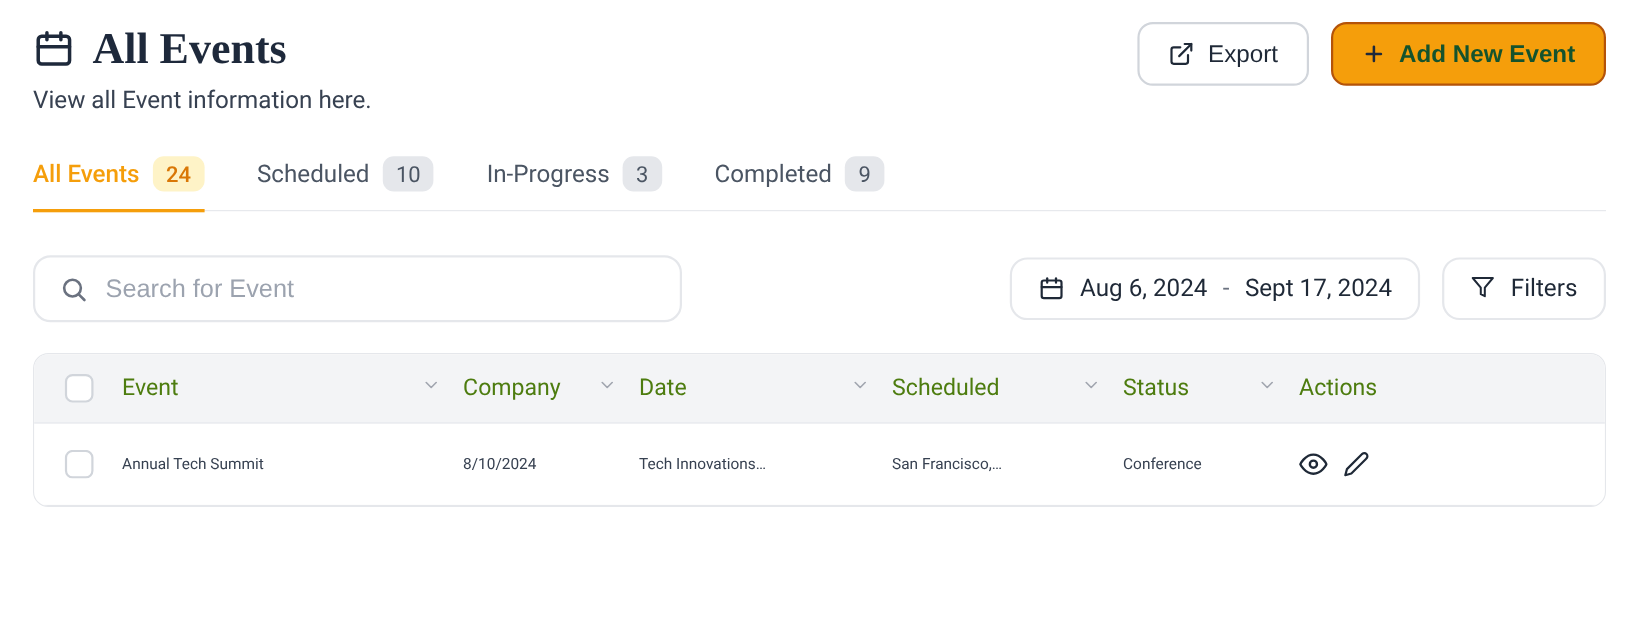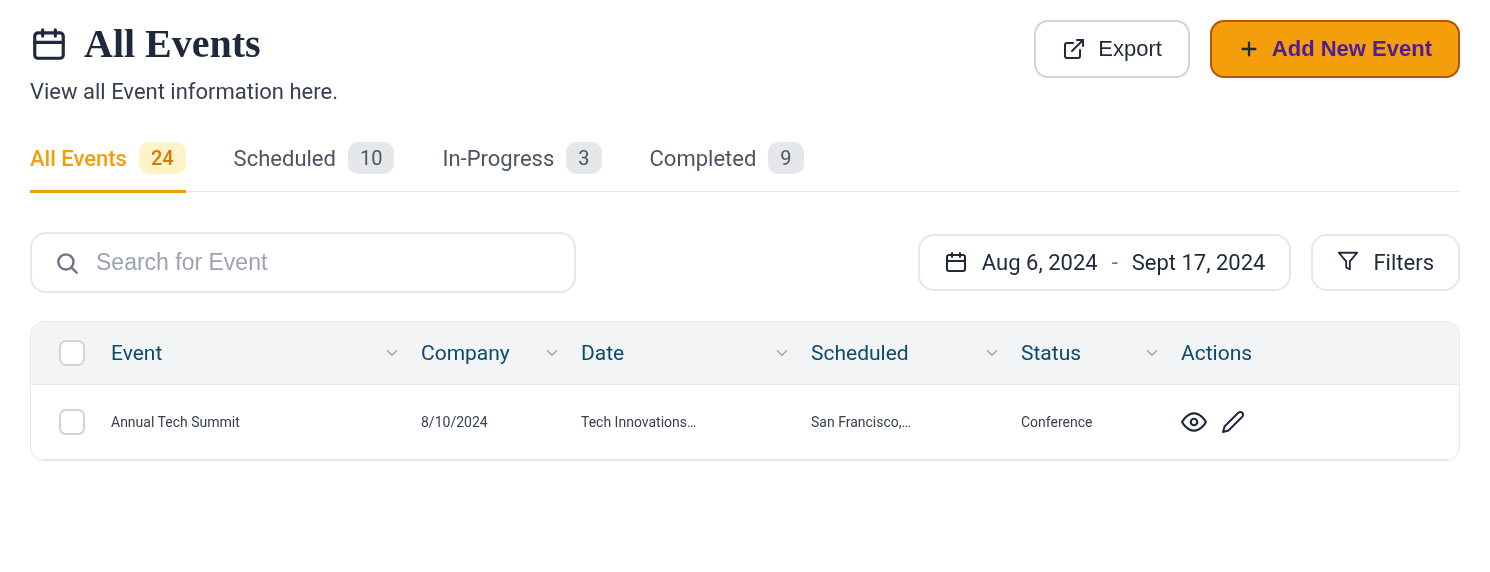--- a/index.html
+++ b/index.html
@@ -51,21 +51,21 @@
     border-radius: 14px;
     padding: 14px 26px;
     cursor: pointer;
     border: 2px solid #d1d5db;
     background: #fff;
     color: #1f2937;
   }
   .btn-primary {
     background: #f59e0b;
     border-color: #b45309;
-    color: #4c1d95;
+    color: #14532d;
     font-weight: 600;
   }
   
   .tabs {
     display: flex;
     gap: 48px;
     margin-top: 30px;
     border-bottom: 1px solid #e5e7eb;
   }
   .tab {
@@ -103,21 +103,21 @@
     margin-top: 40px;
     gap: 20px;
   }
   .search-wrap {
     display: flex;
     align-items: center;
     gap: 14px;
     border: 2px solid #e5e7eb;
     border-radius: 16px;
     padding: 14px 22px;
-    width: 546px;
+    width: 590px;
   }
   .search-input {
     border: none;
     outline: none;
     font-size: 23px;
     color: #374151;
     flex: 1;
     background: transparent;
   }
   .search-input::placeholder { color: #9ca3af; }
@@ -149,24 +149,23 @@
     grid-template-columns: 70px 310px 160px 230px 210px 160px 170px 140px;
     align-items: center;
   }
   .thead {
     background: #f3f4f6;
     padding: 18px 0;
     border-bottom: 1px solid #e5e7eb;
   }
   .th {
     display: flex;
-    align-items: center;
     gap: 22px;
     font-size: 21px;
-    color: #0c4a6e;
+    color: #4d7c0f;
     padding: 0 10px;
     justify-content: space-between;
   }
   .th-label { white-space: nowrap; }
   .th .chev { opacity: .6; flex-shrink:0; }
   .th:first-child, .th:last-child { justify-content: flex-start; }
   .trow {
     padding: 24px 0;
     border-bottom: 1px solid #e5e7eb;
     font-size: 14px;

